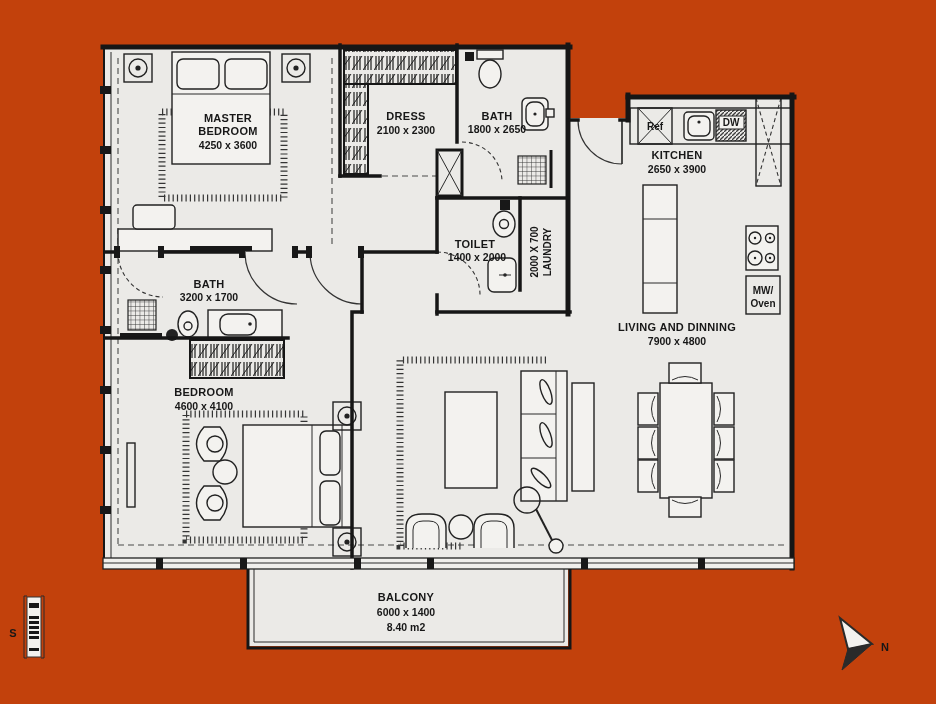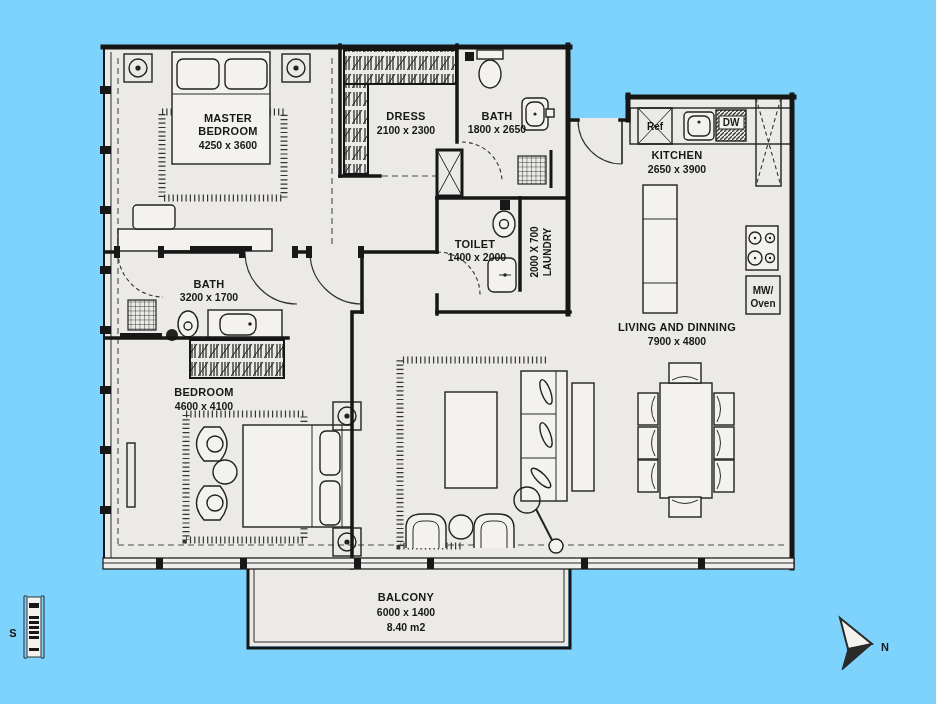--- a/index.html
+++ b/index.html
@@ -1,16 +1,16 @@
 <!DOCTYPE html>
 <html><head>
 <meta charset="utf-8">
 <style>
   html,body{margin:0;padding:0;background:#e8e7e4;}
-  .stage{position:relative;width:936px;height:704px;background:#7dd3fc;overflow:hidden;
+  .stage{position:relative;width:936px;height:704px;background:#c2410c;overflow:hidden;
          font-family:"Liberation Sans",sans-serif;}
   svg{display:block}
   text{font-family:"Liberation Sans",sans-serif;font-weight:bold;fill:#171717;}
   .rname{font-size:11px;letter-spacing:.3px;}
   .rdims{font-size:10.5px;}
   .small{font-size:10px;}
   .wall5{stroke:#161616;stroke-width:5;fill:none;stroke-linecap:square;}
   .wall35{stroke:#161616;stroke-width:3.5;fill:none;stroke-linecap:square;}
   .wall2{stroke:#161616;stroke-width:2;fill:none;}
   .thin{stroke:#222;stroke-width:1.4;fill:#f3f2ef;}

